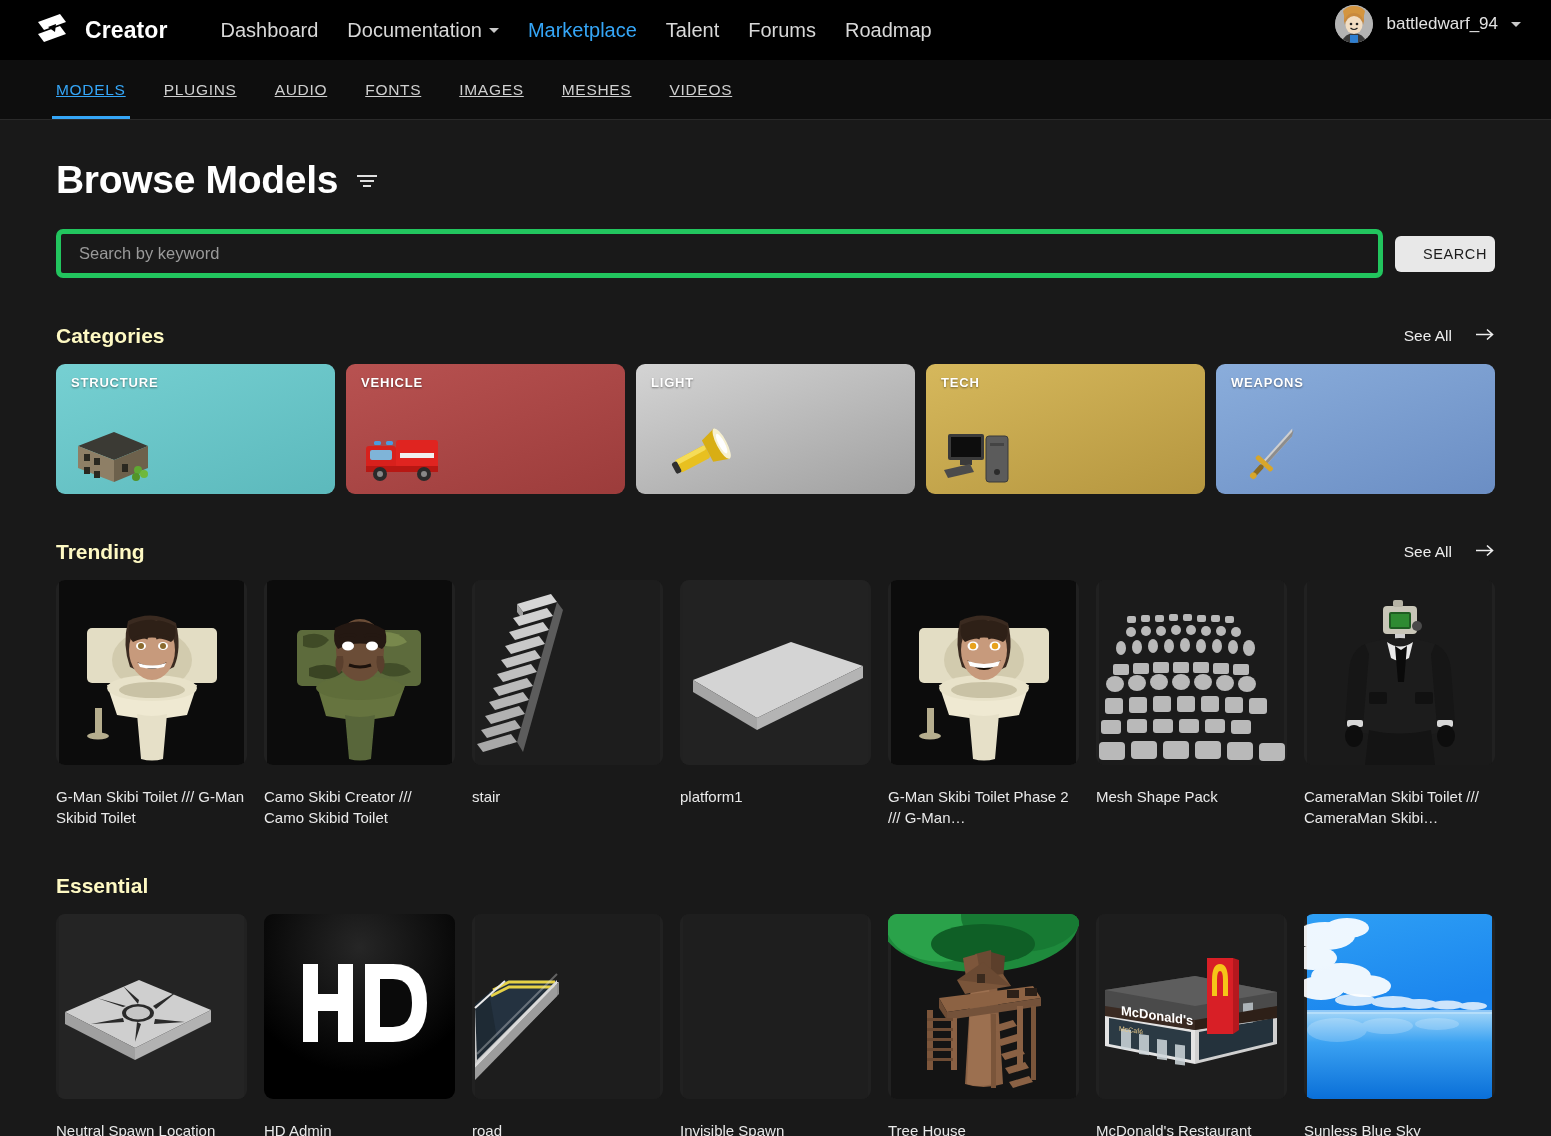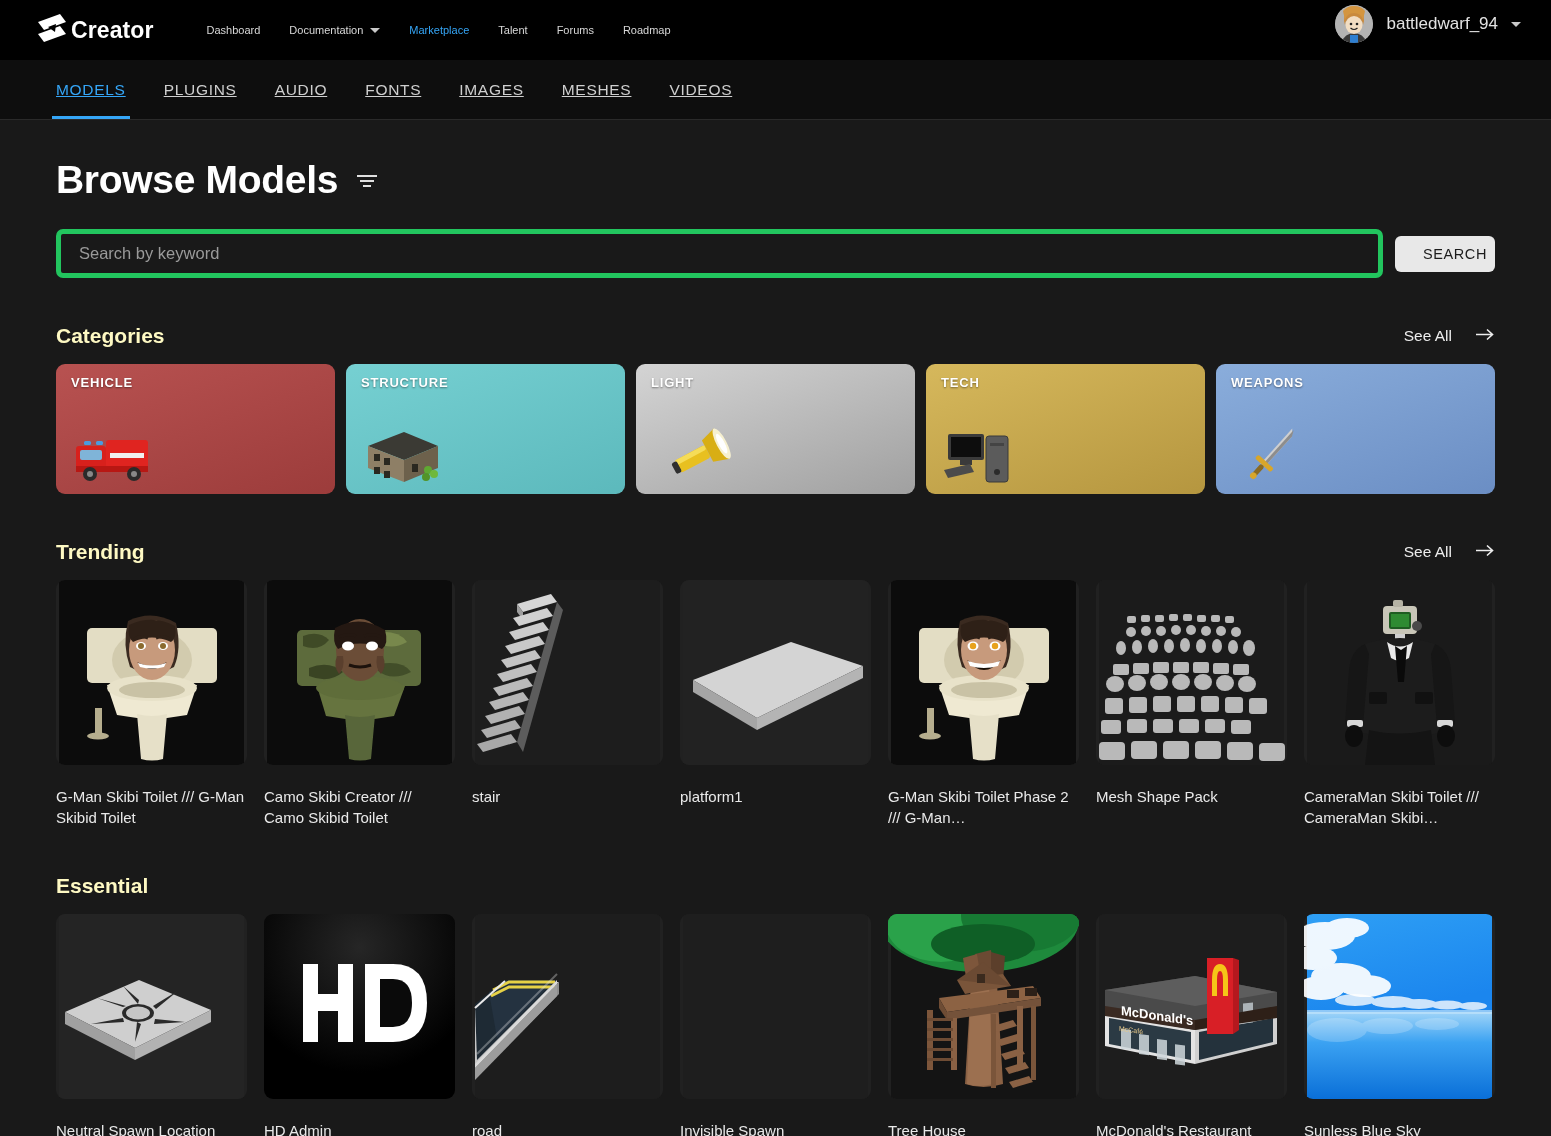--- a/index.html
+++ b/index.html
@@ -13,37 +13,37 @@
 
   
   .topbar {
     height: 60px;
     background: #000000;
     display: flex;
     align-items: center;
     padding: 0 24px 0 34px;
     position: relative;
   }
-  .brand { display: flex; align-items: center; gap: 1px; }
+  .brand { display: flex; align-items: center; gap: 15px; }
   .brand-logo { width: 36px; height: 33px; display: block; }
   .brand-name {
     color: #ffffff;
     font-size: 23px;
     font-weight: bold;
     letter-spacing: .1px;
   }
   .nav-links {
     display: flex;
     align-items: center;
     gap: 29px;
     margin-left: 53px;
   }
   .nav-link {
     color: #d8d8d8;
-    font-size: 11px;
+    font-size: 20px;
     cursor: pointer;
     white-space: nowrap;
     display: flex;
     align-items: center;
     gap: 7px;
   }
   .nav-link.active { color: #35a6f7; }
   .caret-down {
     width: 0; height: 0;
     border-left: 5px solid transparent;
@@ -328,51 +328,51 @@
       <span>
         <svg width="19" height="13" viewBox="0 0 19 13">
           <path d="M0 6.5 H16 M11 1.5 L16.5 6.5 L11 11.5" stroke="#ededed" stroke-width="1.6" fill="none"></path>
         </svg>
       </span>
     </div>
   </div>
 
   <div class="cat-row">
 
+    <div class="cat-card" style="background:linear-gradient(160deg,#76d0d2,#5cb9bc);">
+      <div class="cat-label">STRUCTURE</div>
+      <svg class="cat-art" viewBox="0 0 86 66">
+        <path d="M8 26 L44 12 L78 26 L44 40 Z" fill="#3b3a34"></path>
+        <path d="M8 26 L44 40 L44 62 L8 48 Z" fill="#8e7f66"></path>
+        <path d="M78 26 L44 40 L44 62 L78 48 Z" fill="#6d614c"></path>
+        <rect x="14" y="34" width="6" height="7" fill="#2a2820"></rect>
+        <rect x="24" y="38" width="6" height="7" fill="#2a2820"></rect>
+        <rect x="14" y="47" width="6" height="7" fill="#2a2820"></rect>
+        <rect x="24" y="51" width="6" height="7" fill="#2a2820"></rect>
+        <rect x="52" y="44" width="6" height="8" fill="#2a2820"></rect>
+        <circle cx="68" cy="50" r="4" fill="#5fa832"></circle>
+        <circle cx="74" cy="54" r="4" fill="#6fb83c"></circle>
+        <circle cx="66" cy="57" r="4" fill="#529428"></circle>
+      </svg>
+    </div>
+
     <div class="cat-card" style="background:linear-gradient(160deg,#b85251,#9c3c3b);">
       <div class="cat-label">VEHICLE</div>
       <svg class="cat-art" viewBox="0 0 86 66">
         <rect x="6" y="26" width="30" height="22" rx="3" fill="#d8201c"></rect>
         <rect x="36" y="20" width="42" height="28" rx="3" fill="#e02420"></rect>
         <rect x="10" y="30" width="22" height="10" rx="2" fill="#7fb4d8"></rect>
         <rect x="40" y="33" width="34" height="5" fill="#f0f0f0"></rect>
         <rect x="6" y="46" width="72" height="6" fill="#b81713"></rect>
         <circle cx="20" cy="54" r="7" fill="#2a2a2a"></circle>
           <circle cx="20" cy="54" r="3" fill="#888"></circle>
         <circle cx="64" cy="54" r="7" fill="#2a2a2a"></circle>
           <circle cx="64" cy="54" r="3" fill="#888"></circle>
         <rect x="14" y="21" width="7" height="4" rx="1.5" fill="#4a9be0"></rect>
         <rect x="26" y="21" width="7" height="4" rx="1.5" fill="#4a9be0"></rect>
-      </svg>
-    </div>
-
-    <div class="cat-card" style="background:linear-gradient(160deg,#76d0d2,#5cb9bc);">
-      <div class="cat-label">STRUCTURE</div>
-      <svg class="cat-art" viewBox="0 0 86 66">
-        <path d="M8 26 L44 12 L78 26 L44 40 Z" fill="#3b3a34"></path>
-        <path d="M8 26 L44 40 L44 62 L8 48 Z" fill="#8e7f66"></path>
-        <path d="M78 26 L44 40 L44 62 L78 48 Z" fill="#6d614c"></path>
-        <rect x="14" y="34" width="6" height="7" fill="#2a2820"></rect>
-        <rect x="24" y="38" width="6" height="7" fill="#2a2820"></rect>
-        <rect x="14" y="47" width="6" height="7" fill="#2a2820"></rect>
-        <rect x="24" y="51" width="6" height="7" fill="#2a2820"></rect>
-        <rect x="52" y="44" width="6" height="8" fill="#2a2820"></rect>
-        <circle cx="68" cy="50" r="4" fill="#5fa832"></circle>
-        <circle cx="74" cy="54" r="4" fill="#6fb83c"></circle>
-        <circle cx="66" cy="57" r="4" fill="#529428"></circle>
       </svg>
     </div>
 
     <div class="cat-card" style="background:linear-gradient(160deg,#d4d4d4,#a0a0a0);">
       <div class="cat-label">LIGHT</div>
       <svg class="cat-art" viewBox="0 0 86 66">
         <g transform="rotate(-28 43 40)">
           <rect x="26" y="32" width="34" height="14" rx="3" fill="#e8c020"></rect>
           <rect x="26" y="32" width="34" height="5" rx="2" fill="#f5dc58"></rect>
           <path d="M60 27 L76 22 L76 56 L60 51 Z" fill="#d8ae14"></path>

